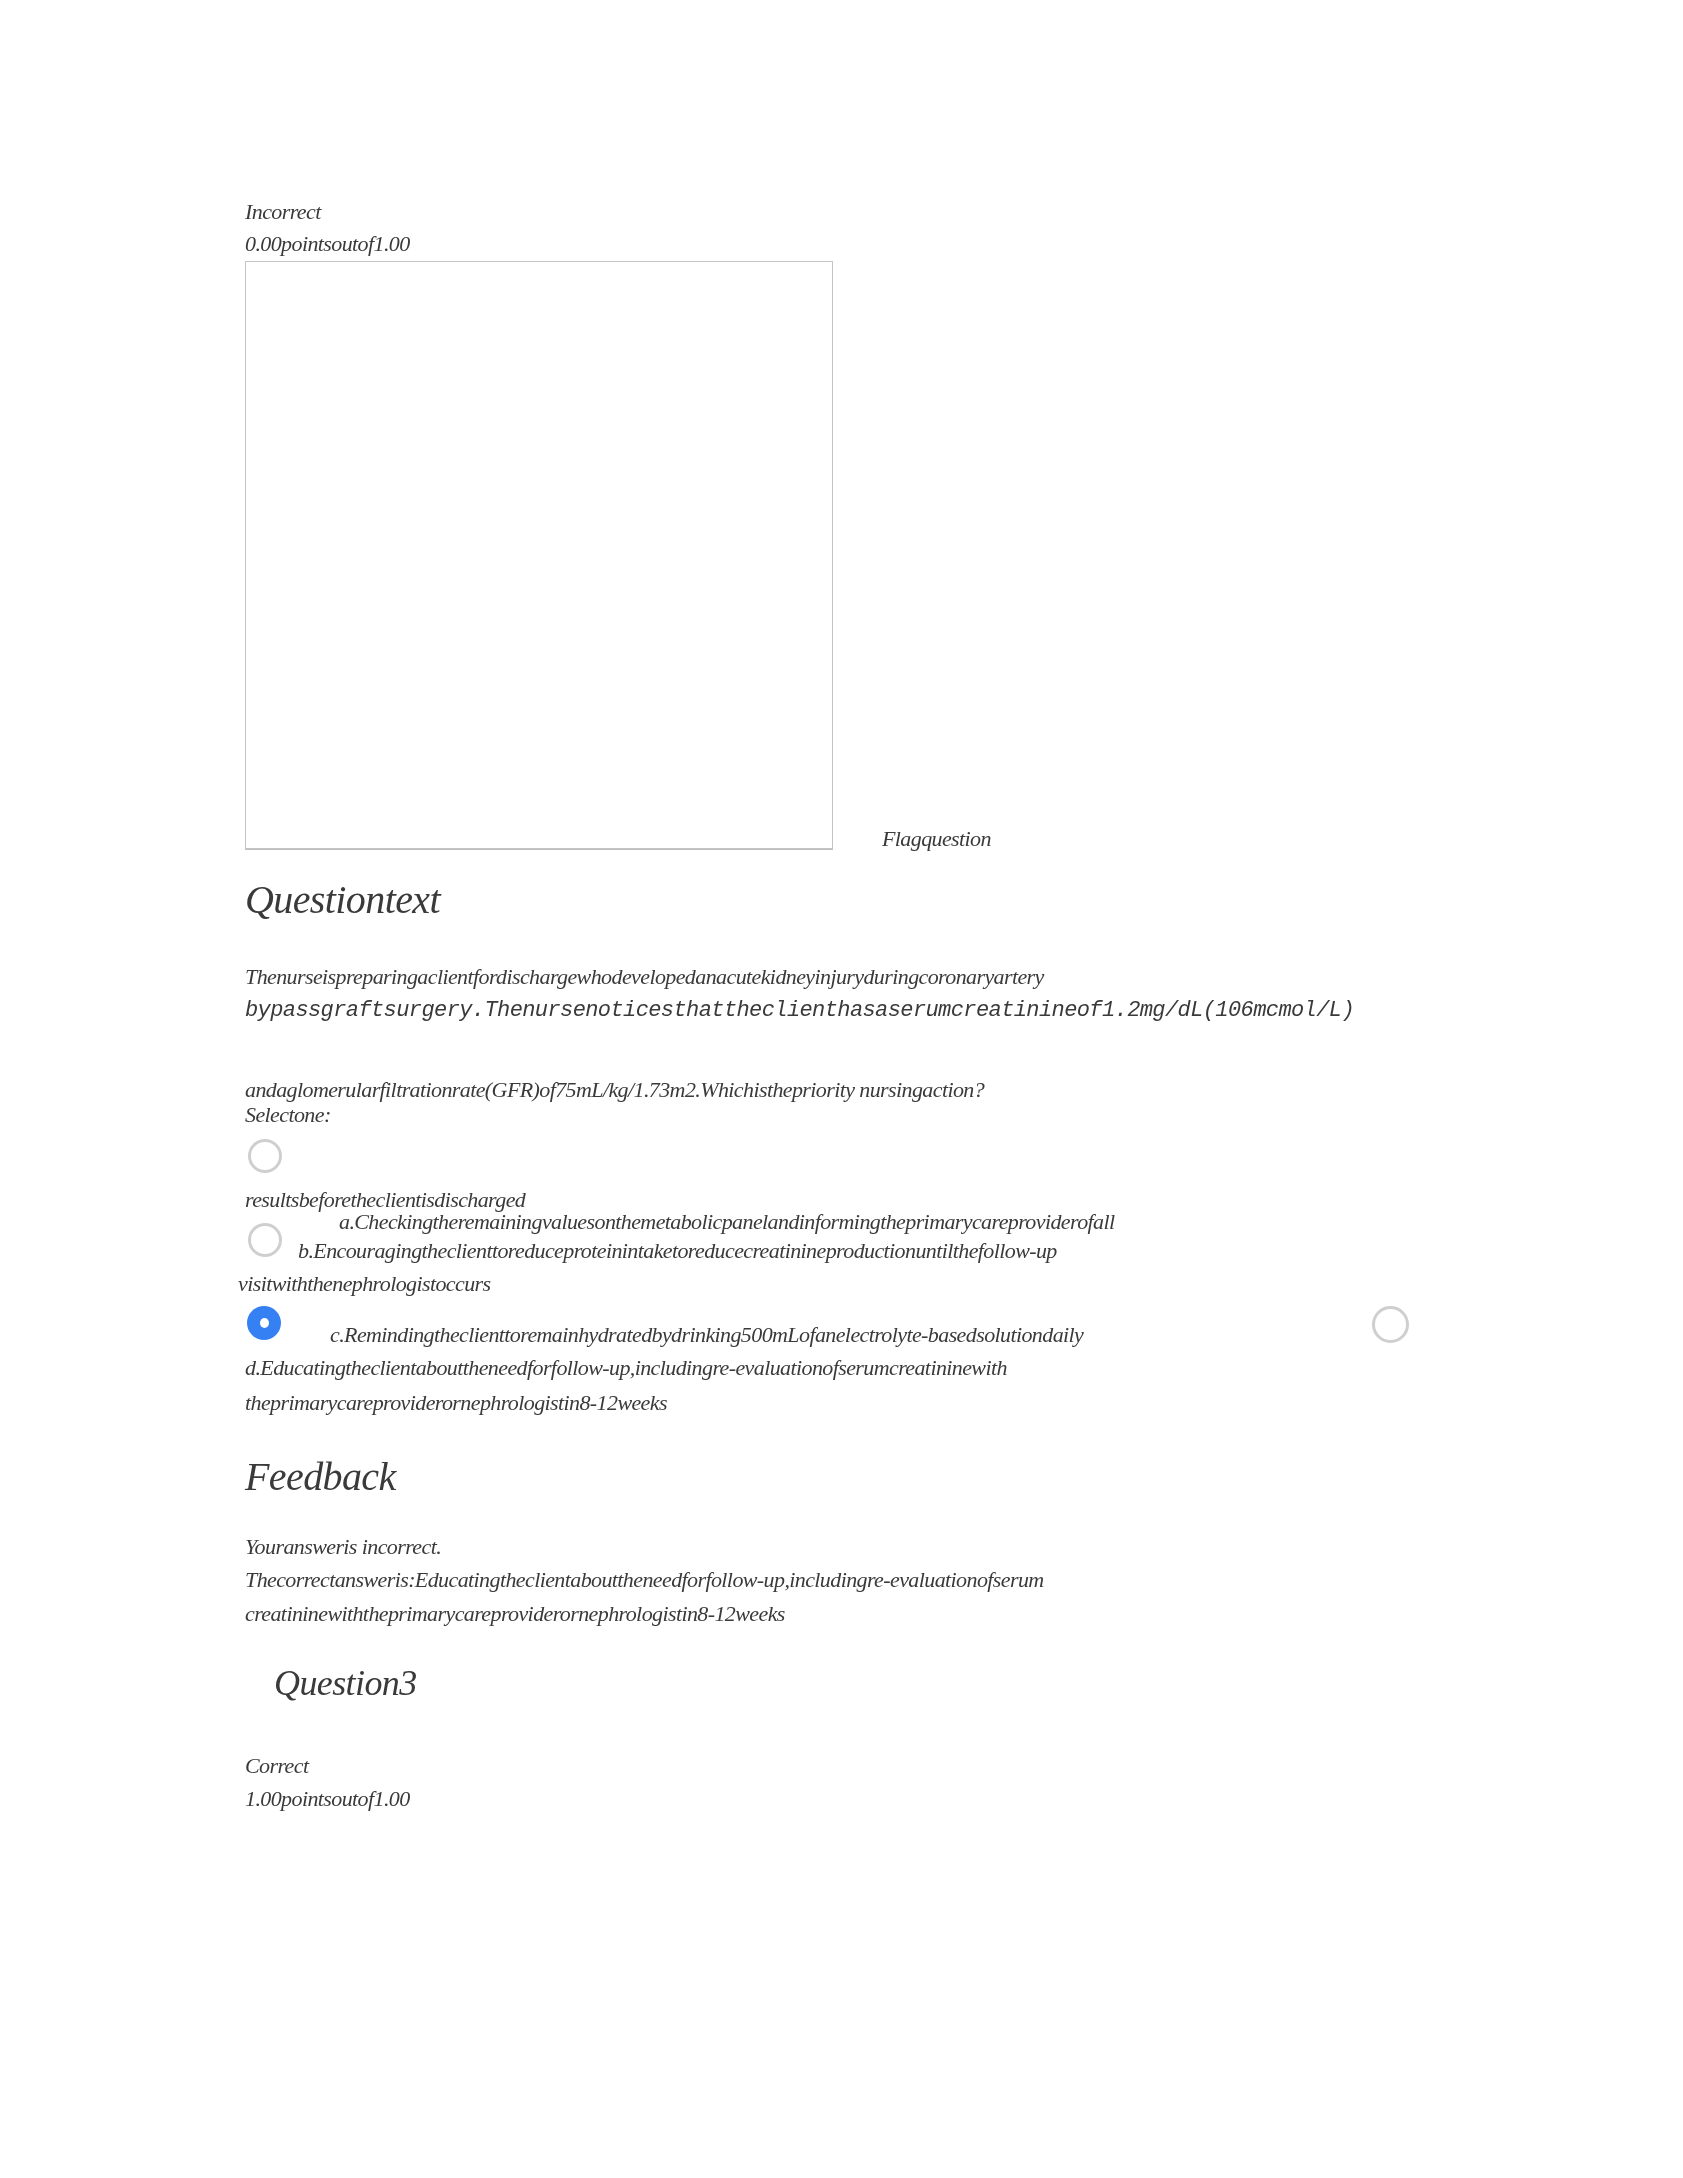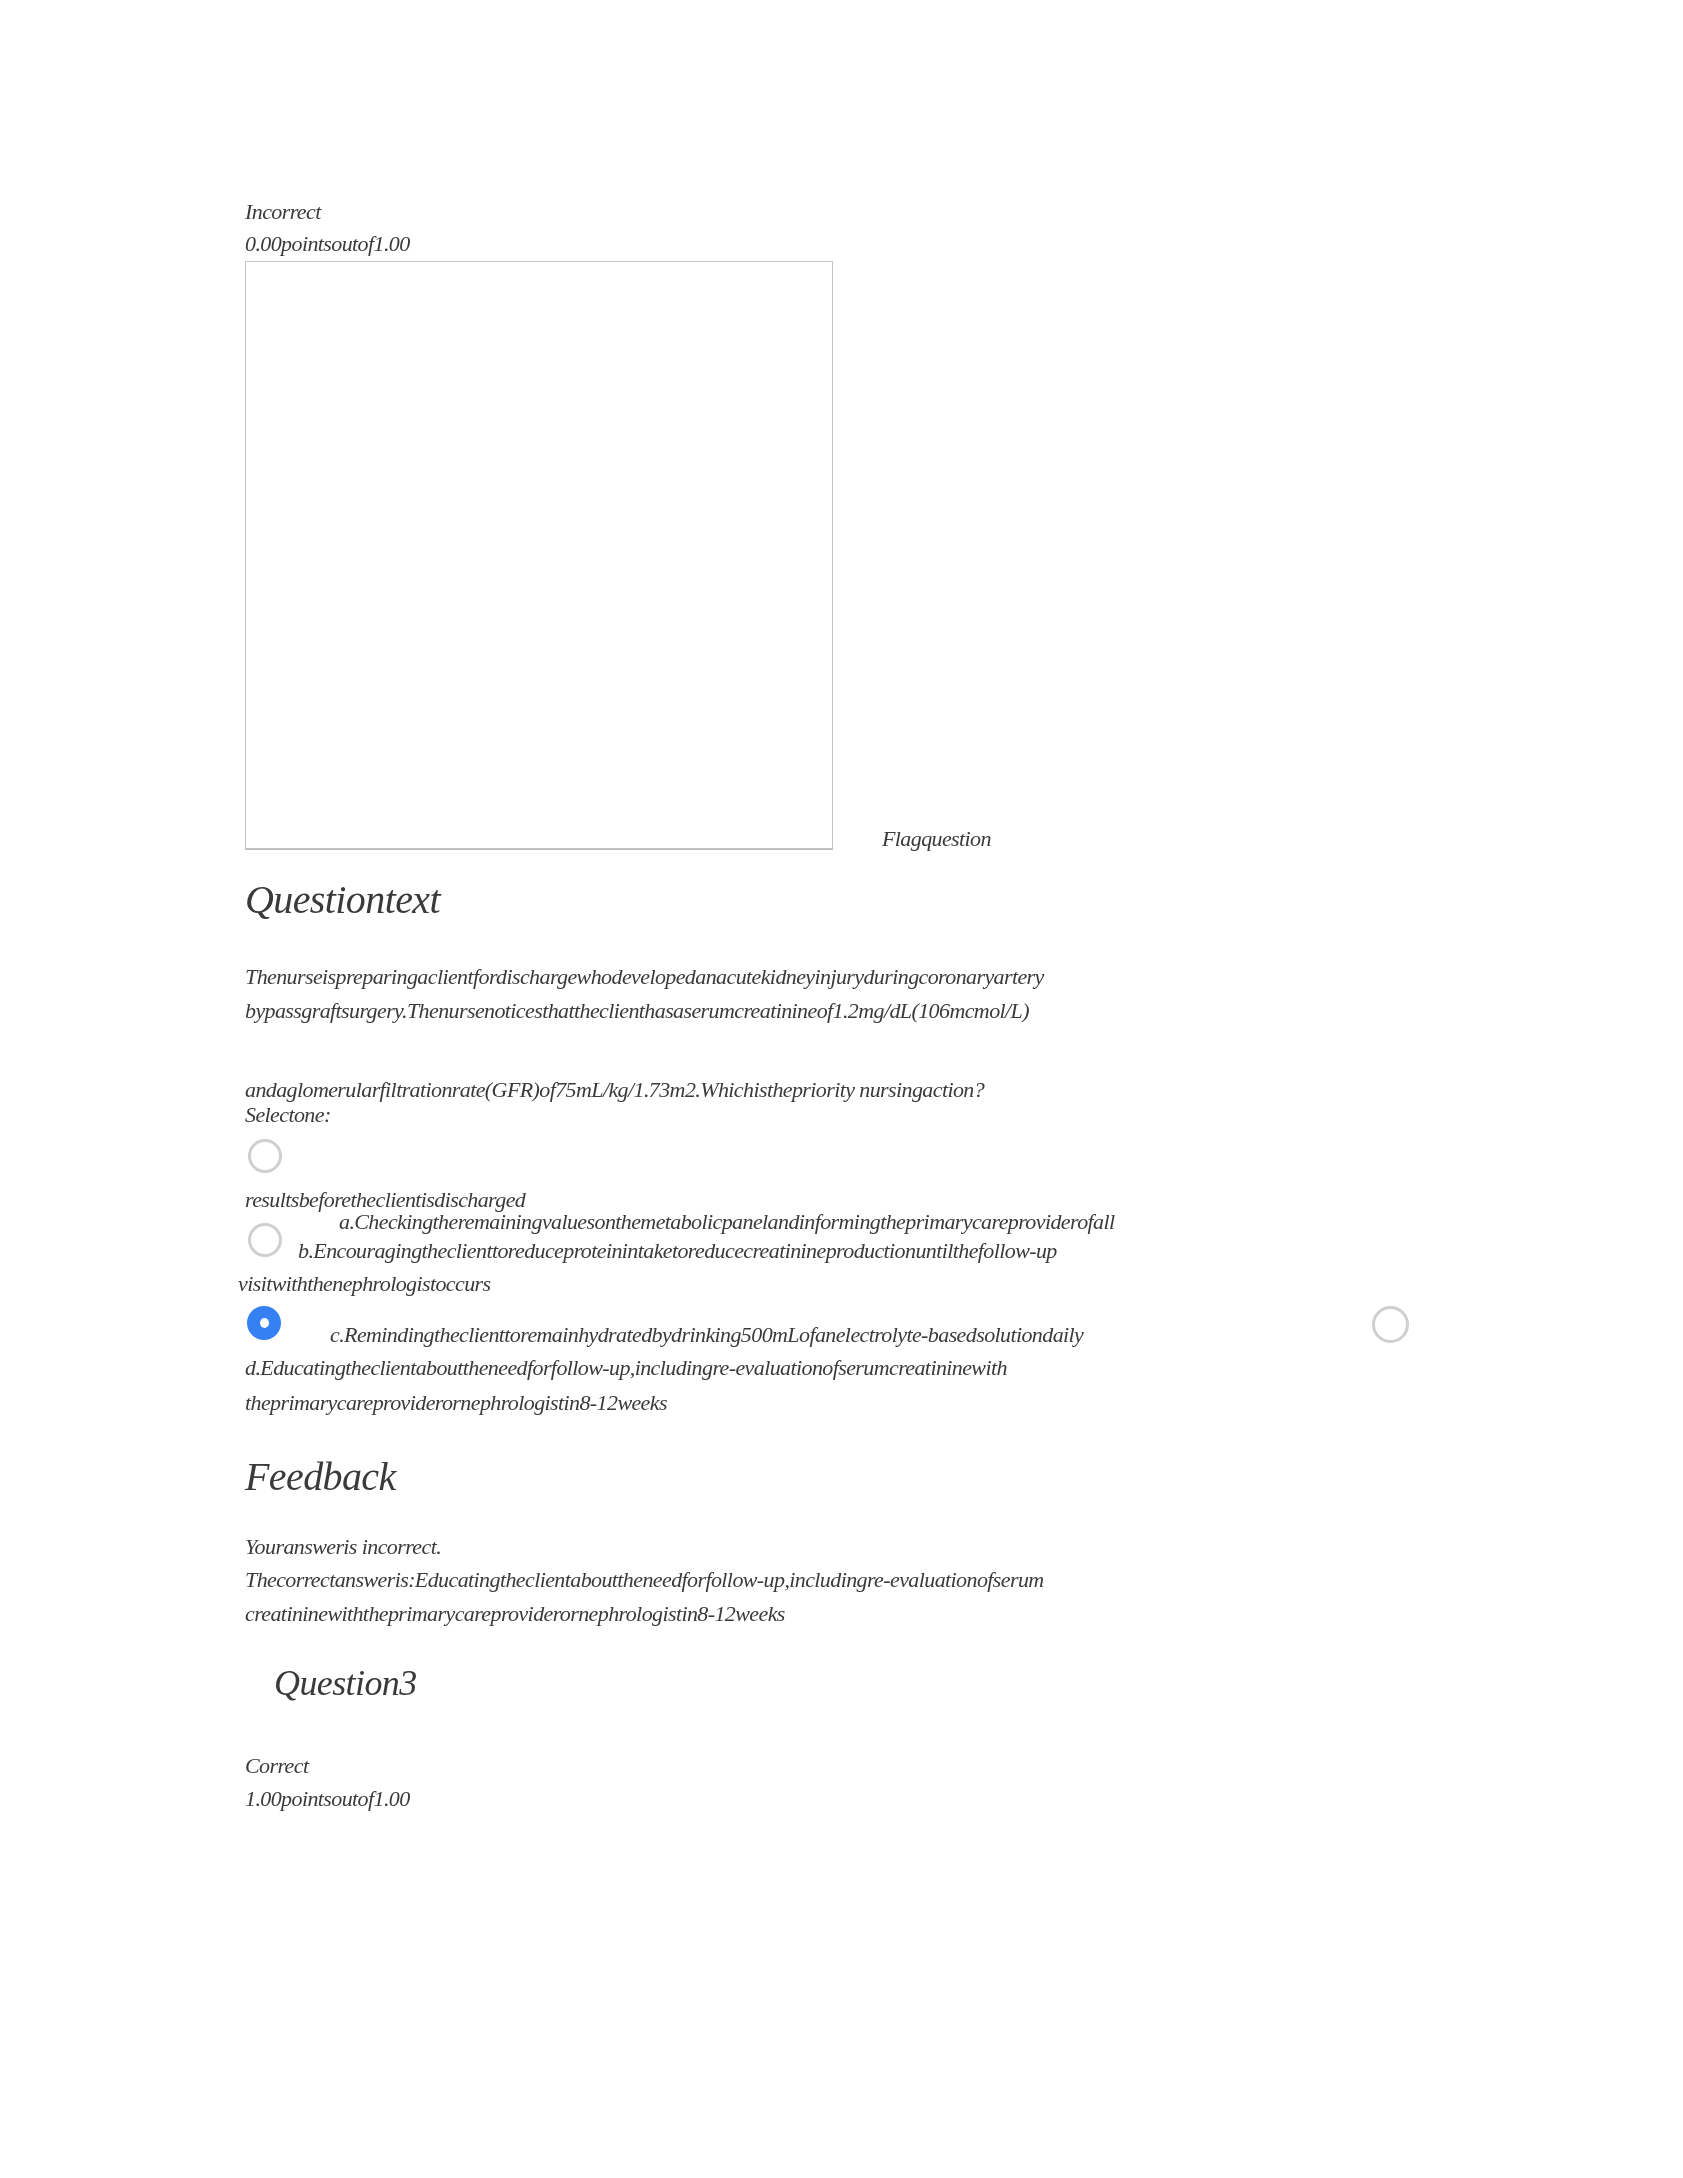--- a/index.html
+++ b/index.html
@@ -25,21 +25,21 @@
   <div class="t" style="left:245px; top:227px;">0.00pointsoutof1.00</div>
 </div>
 
 <div class="box"></div>
 <div class="t" style="left:842px; top:822px;margin-left:40px;">Flagquestion</div>
 
 <div class="t h" style="left:245px; top:883px;">Questiontext</div>
 
 <div>
   <div class="t" style="left:245px; top:960px;">Thenurseispreparingaclientfordischargewhodevelopedanacutekidneyinjuryduringcoronaryartery</div>
-  <div class="t" style="left:245px; top:994px;">bypassgraftsurgery.Thenursenoticesthattheclienthasaserumcreatinineof1.2mg/dL(106mcmol/L)</div>
+  <div class="t" style="left:245px; top:994px;font-family:Liberation Mono, monospace;">bypassgraftsurgery.Thenursenoticesthattheclienthasaserumcreatinineof1.2mg/dL(106mcmol/L)</div>
   <div class="t" style="left:245px; top:1028px;margin-top:45px;">andaglomerularfiltrationrate(GFR)of75mL/kg/1.73m2.Whichisthepriority nursingaction?</div>
 </div>
 
 <div class="t" style="left:245px; top:1098px;">Selectone:</div>
 
 <div>
   <div>
     <div class="radio" style="left:248px; top:1139px;"></div>
     <div class="t" style="left:291px; top:1205px;margin-left:48px;">a.Checkingtheremainingvaluesonthemetabolicpanelandinformingtheprimarycareproviderofall</div>
     <div class="t" style="left:245px; top:1183px;">resultsbeforetheclientisdischarged</div>

